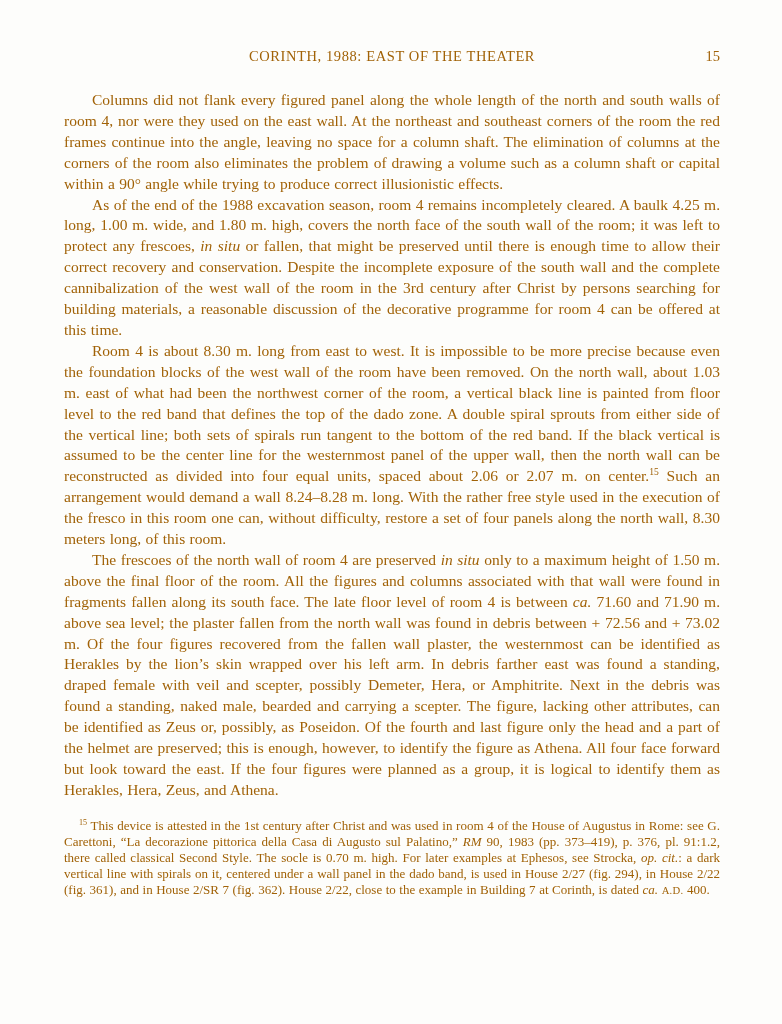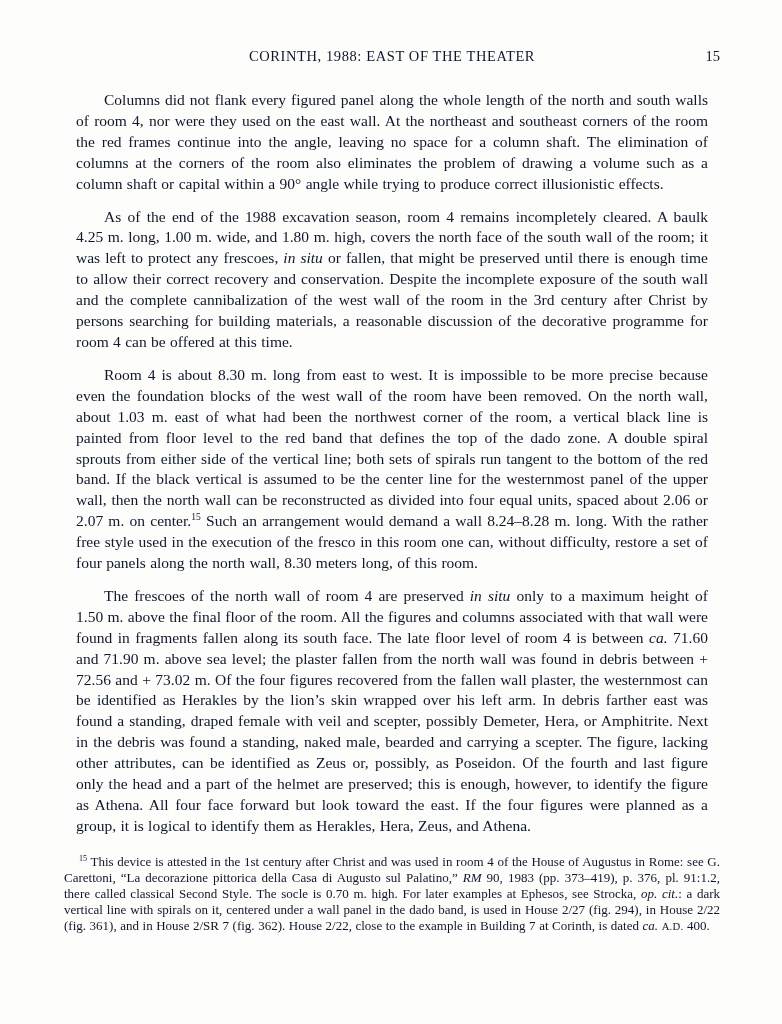--- a/index.html
+++ b/index.html
@@ -6,21 +6,21 @@
     margin: 0;
     padding: 0;
     background: #e9e9e6;
   }
   .page {
     position: relative;
     width: 782px;
     height: 1024px;
     margin: 0 auto;
     background: #fdfdfb;
-    color: #0f172a;
+    color: #a16207;
     font-family: "Liberation Serif", "DejaVu Serif", serif;
     box-sizing: border-box;
     padding: 48px 62px 16px 64px;
     overflow: hidden;
   }
   .header {
     position: relative;
     height: 20px;
     margin-bottom: 22px;
   }
@@ -30,21 +30,21 @@
     letter-spacing: 0.6px;
     white-space: nowrap;
   }
   .page-number {
     position: absolute;
     right: 0;
     top: 0;
     font-size: 14.5px;
   }
   .article-body p.para {
-    margin: 12px;
+    margin: 0;
     text-align: justify;
     font-size: 15.5px;
     line-height: 20.9px;
     text-indent: 28px;
     word-spacing: 0.5px;
   }
   .article-body p.para span, .article-body p.para i, .footnote span, .footnote i {
     
   }
   sup {

